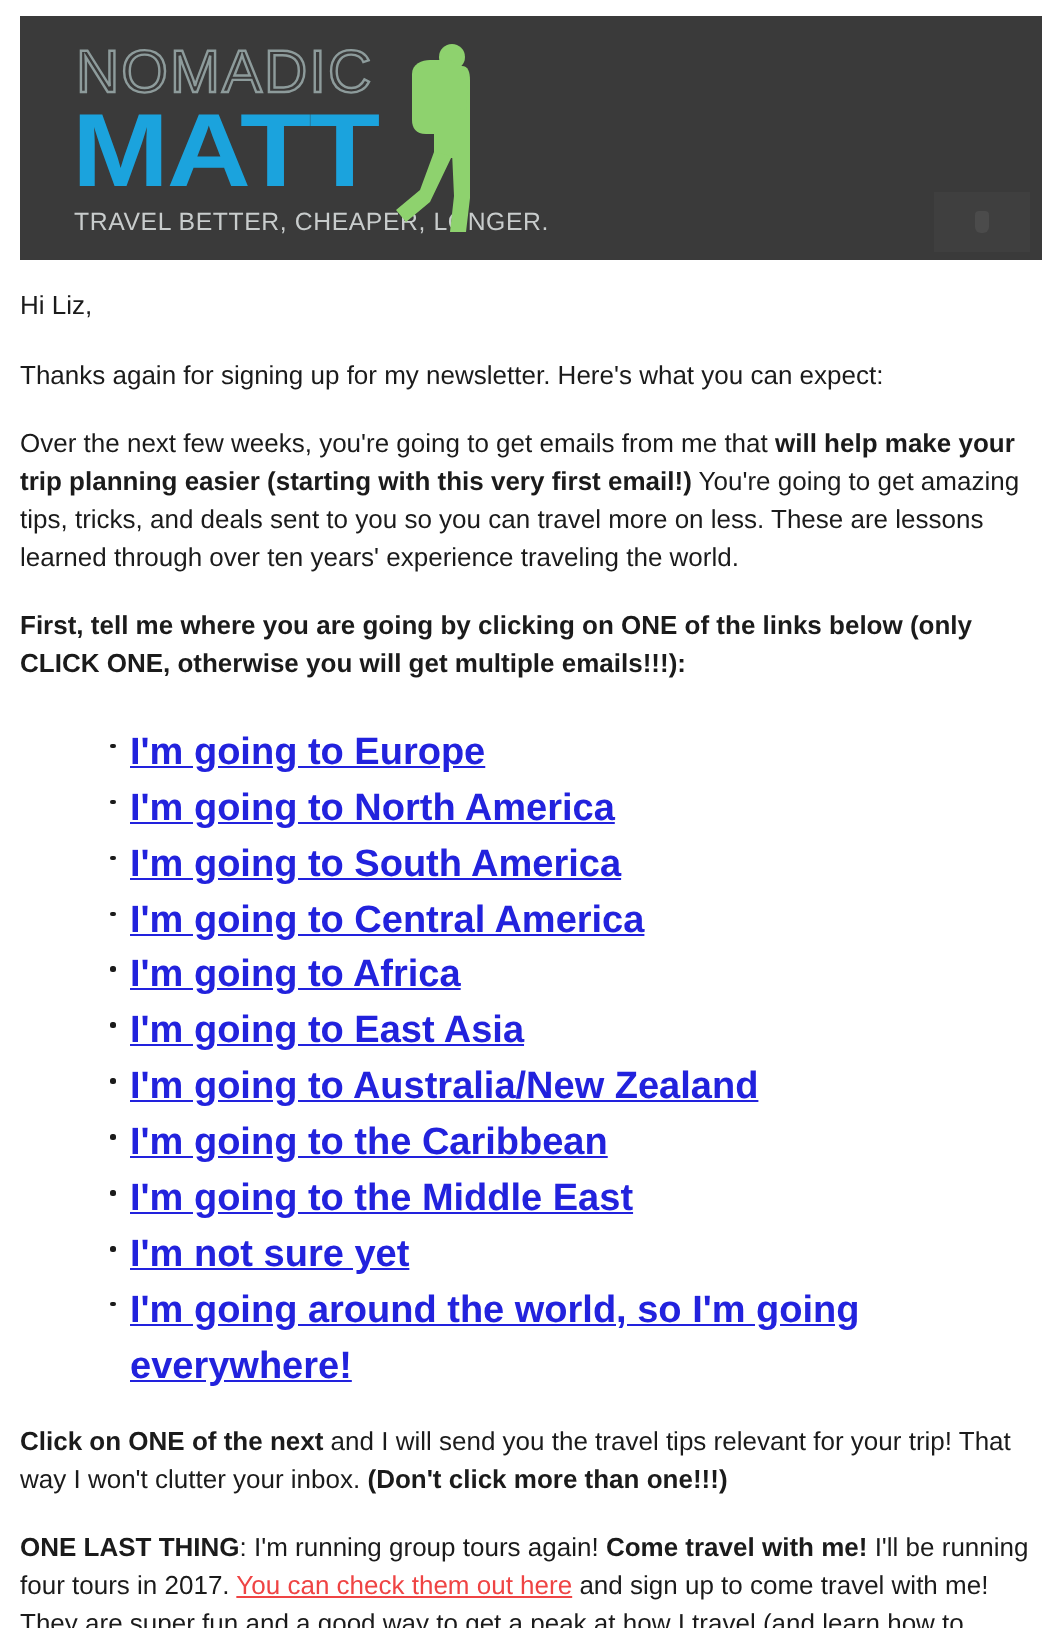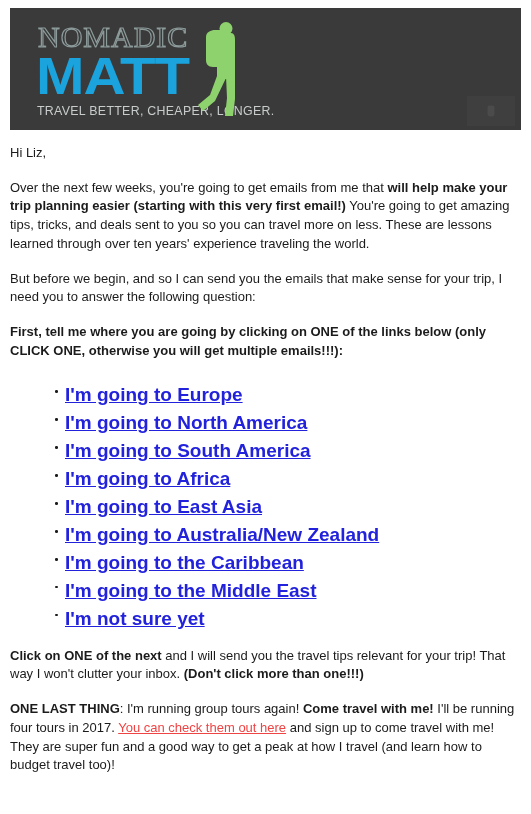--- a/index.html
+++ b/index.html
@@ -24,21 +24,21 @@
     background: #3a3a3a;
     overflow: hidden;
   }
   .logo-block {
     position: absolute;
     left: 26px;
     top: 14px;
     width: 220px;
   }
   .logo-nomadic {
-    font-family: Liberation Serif, serif;
+    font-family: Liberation Sans, sans-serif;
     font-size: 30px;
     letter-spacing: 1px;
     line-height: 1;
     color: transparent;
     -webkit-text-stroke: 1.2px #8d9b9b;
     font-weight: 400;
     margin: 0 0 1px 2px;
     white-space: nowrap;
   }
   .logo-matt {
@@ -169,37 +169,39 @@
 
   <div class="banner-placeholder">
     <div class="ph-glyph"></div>
   </div>
 </div>
 
 <div class="body">
 
   <p class="para">Hi Liz,</p>
 
+  <p class="para">Thanks again for signing up for my newsletter. Here's what you can expect:</p>
 
   <p class="para"><span>Over the next few weeks, you're going to get emails from me that </span><strong>will help make your trip planning easier (starting with this very first email!)</strong><span> You're going to get amazing tips, tricks, and deals sent to you so you can travel more on less. These are lessons learned through over ten years' experience traveling the world.</span></p>
 
-  <p class="para">But before we begin, and so I can send you the emails that make sense for your trip, I need you to answer the following question:</p>
 
   <p class="para tight"><strong>First, tell me where you are going by clicking on ONE of the links below (only CLICK ONE, otherwise you will get multiple emails!!!):</strong></p>
 
   <ul class="link-list">
     <li><a class="dest-link" href="#">I'm going to Europe</a></li>
     <li><a class="dest-link" href="#">I'm going to North America</a></li>
     <li><a class="dest-link" href="#">I'm going to South America</a></li>
+    <li><a class="dest-link" href="#">I'm going to Central America</a></li>
     <li><a class="dest-link" href="#">I'm going to Africa</a></li>
     <li><a class="dest-link" href="#">I'm going to East Asia</a></li>
     <li><a class="dest-link" href="#">I'm going to Australia/New Zealand</a></li>
     <li><a class="dest-link" href="#">I'm going to the Caribbean</a></li>
     <li><a class="dest-link" href="#">I'm going to the Middle East</a></li>
     <li><a class="dest-link" href="#">I'm not sure yet</a></li>
+    <li><a class="dest-link" href="#">I'm going around the world, so I'm going everywhere!</a></li>
   </ul>
 
   <p class="para"><strong>Click on ONE of the next</strong><span> and I will send you the travel tips relevant for your trip! That way I won't clutter your inbox. </span><strong>(Don't click more than one!!!)</strong></p>
 
 
   <p class="para"><strong>ONE LAST THING</strong><span>: I'm running group tours again! </span><strong>Come travel with me!</strong><span> I'll be running four tours in 2017. </span><a class="inline-link" href="#">You can check them out here</a><span> and sign up to come travel with me! They are super fun and a good way to get a peak at how I travel (and learn how to budget travel too)!</span></p>
 
 </div>
 
 </body></html>

